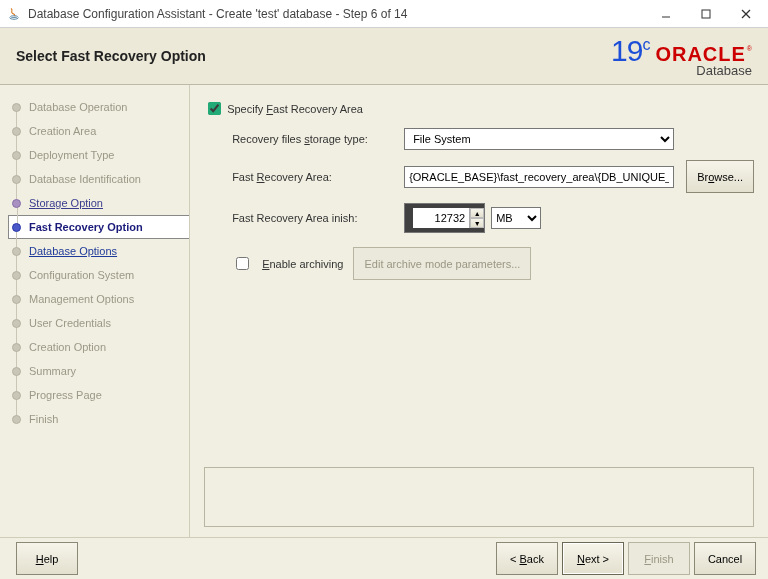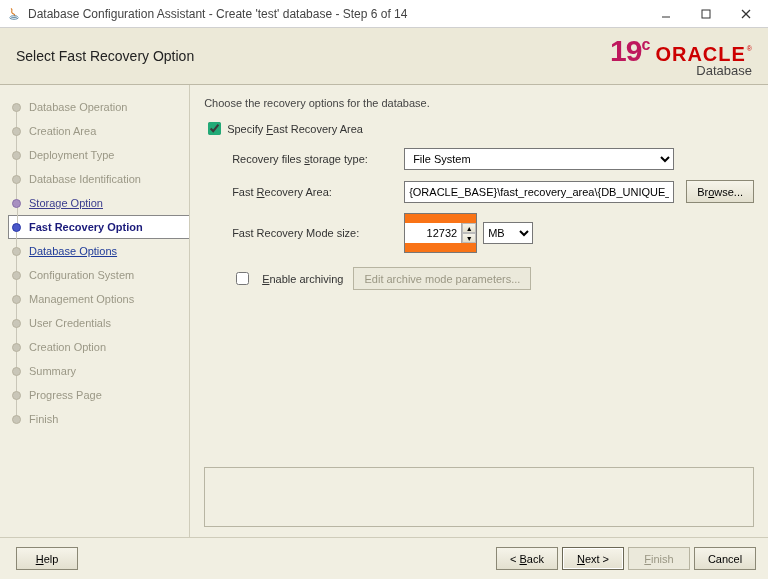--- a/index.html
+++ b/index.html
@@ -36,27 +36,27 @@
   .win-btn svg { display: block; }
 
   .header {
     height: 57px;
     background: #ece9d8;
     border-bottom: 1px solid #bdb9a6;
     display: flex; align-items: center; justify-content: space-between;
     padding: 0 16px;
   }
   .header h1 {
-    margin: 0; font-size: 14px; font-weight: normal; color: #222;
+    margin: 0; font-size: 14px; font-weight: bold; color: #222;
   }
   .brand {
     display: flex; align-items: baseline; gap: 6px;
     font-family: Arial, sans-serif;
   }
-  .brand .nineteen { font-size: 30px; font-weight: 700; color: #be185d; letter-spacing: -1px; }
+  .brand .nineteen { font-size: 30px; font-weight: 400; color: #1d4ed8; letter-spacing: -1px; }
   .brand .nineteen sup { font-size: 16px; vertical-align: super; }
   .brand .oracle-col { display: flex; flex-direction: column; align-items: flex-start; }
   .brand .oracle { font-size: 20px; font-weight: 900; color: #c00; letter-spacing: 1px; line-height: 0.95; }
   .brand .oracle .tm { font-size: 7px; position: relative; top: -10px; left: 1px; color: #c00; font-weight: normal; }
   .brand .database { font-size: 13px; color: #444; align-self: flex-end; margin-top: -1px; }
 
   .body-area {
     display: flex;
     height: calc(579px - 28px - 57px - 42px);
     background: #f1efe2;
@@ -134,35 +134,35 @@
   select.wide, input.wide {
     height: 22px;
     font-size: 11px;
     background: #fff;
     border: 1px solid #777;
     padding: 2px 4px;
   }
   select.wide { width: 270px; }
   input.wide { width: 270px; }
   .btn {
-    height: 23px;
+    height: 33px;
     font-size: 11px;
     background: linear-gradient(#f6f4ea, #e3e0cf);
     border: 1px solid #8b8875;
     padding: 0 10px;
     cursor: pointer;
   }
   .btn:disabled {
     color: #9a9784;
     background: #ebe9db;
     border-color: #b7b4a1;
     cursor: default;
   }
   .spinner-wrap { display: inline-flex; align-items: center; gap: 6px; }
-  .spinner { display: inline-flex; align-items: center; border: 1px solid #777; background: #f97316; height: 40px; }
+  .spinner { display: inline-flex; align-items: center; border: 1px solid #777; background: #404040; height: 30px; padding-left: 8px; }
   .spinner input {
     border: none; width: 56px; height: 20px;
     text-align: right; padding-right: 4px; font-size: 11px;
     outline: none;
   }
   .spinner .arrows { display: flex; flex-direction: column; border-left: 1px solid #aaa; }
   .spinner .arrows button {
     width: 14px; height: 10px;
     padding: 0; margin: 0;
     font-size: 7px; line-height: 7px;
@@ -300,39 +300,38 @@
           <span class="label">Progress Page</span>
         </li>
         <li class="disabled">
           <span class="dot"></span>
           <span class="label">Finish</span>
         </li>
       </ul>
   </div>
 
   <div class="main">
-    <div class="desc">Choose the recovery options for the database.</div>
 
     <div class="chk-row">
       <input type="checkbox" id="fra" checked="" style="">
       <label for="fra">Specify <u>F</u>ast Recovery Area</label>
     </div>
 
     <div class="form-grid">
       <div class="form-label">Recovery files <u>s</u>torage type:</div>
       <select class="wide">
         <option>File System</option>
       </select>
       <div></div>
 
       <div class="form-label">Fast <u>R</u>ecovery Area:</div>
       <input class="wide" type="text" value="{ORACLE_BASE}\fast_recovery_area\{DB_UNIQUE_NAME}" style="">
       <button class="btn">Br<u>o</u>wse...</button>
 
-      <div class="form-label">Fast Recovery Mode size:</div>
+      <div class="form-label">Fast Recovery Area inish:</div>
       <div class="spinner-wrap">
         <span class="spinner">
           <input type="text" value="12732" style="">
           <span class="arrows">
             <button>▲</button>
             <button>▼</button>
           </span>
         </span>
         <select class="unit">
           <option>MB</option>

